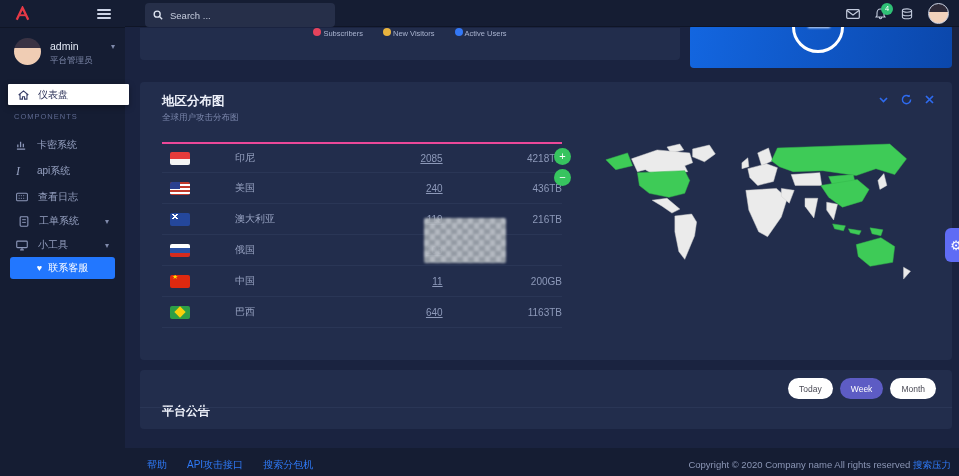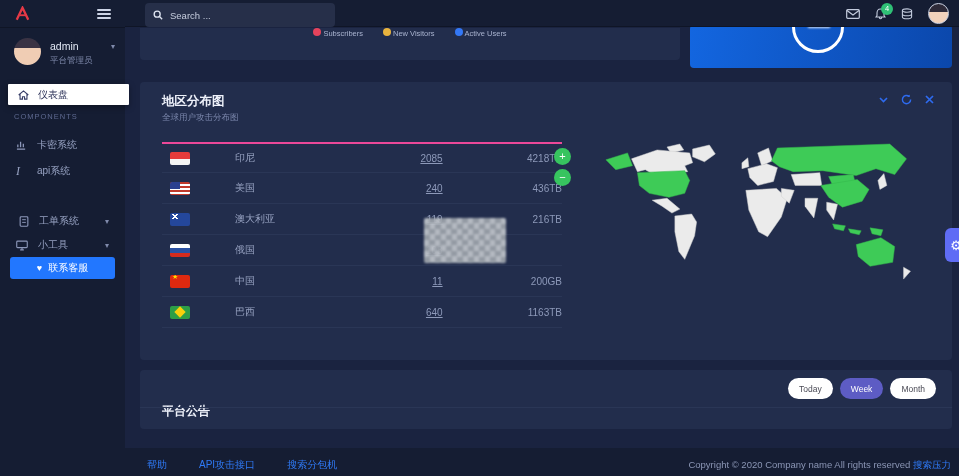--- a/index.html
+++ b/index.html
@@ -87,21 +87,21 @@
   .ann-divider { position:absolute; left:0; right:0; top:37px; border-bottom:1px solid #2a3656; }
   .ann-btns { position:absolute; right:16px; top:8px; display:flex; gap:7px; }
   .pill { height:21px; padding:0 11px; border:none; border-radius:11px; font-size:8.5px; cursor:pointer; background:#fff; color:#4a4a55; font-family:"Liberation Sans",sans-serif; }
   .pill.active { background:#5d5cc4; color:#fff; }
 
   
   .gear-fab { position:absolute; left:945px; top:228px; width:22px; height:34px; background:#5f6cf5; border:none; border-radius:6px 0 0 6px; color:#fff; font-size:13px; cursor:pointer; z-index:6; }
 
   
   .footer { position:absolute; left:125px; top:448px; width:834px; height:28px; background:#151d33; z-index:4; }
-  .footer-links { position:absolute; left:22px; top:10px; display:flex; gap:32px; }
+  .footer-links { position:absolute; left:22px; top:10px; display:flex; gap:20px; }
   .footer-links a { color:#2f7af7; font-size:10px; text-decoration:none; cursor:pointer; }
   .copyright { position:absolute; right:8px; top:11px; font-size:9.5px; color:#8b96b5; }
   .copyright a { color:#2f7af7; text-decoration:none; cursor:pointer; }
 </style>
 </head>
 <body>
 
 <div id="app">
 
   <aside class="sidebar">
@@ -135,20 +135,27 @@
 
     <div class="nav-item" style="top:134px;">
       <svg width="11" height="11" viewBox="0 0 12 12">
         <path d="M2 8 V5 M5 8 V2 M8 8 V4 M1 10 H10" stroke="#8d98ba" stroke-width="1.4" fill="none"></path>
       </svg>
       <span class="lbl">卡密系统</span>
     </div>
     <div class="nav-item" style="top:160px;">
       <span style="font-family:'Liberation Serif',serif;font-style:italic;font-size:12px;width:11px;">I</span>
       <span class="lbl">api系统</span>
+    </div>
+    <div class="nav-item" style="top:186px;">
+      <svg width="12" height="10" viewBox="0 0 14 10">
+        <rect x="0.7" y="0.7" width="12.6" height="8.6" rx="1.2" fill="none" stroke="#8d98ba" stroke-width="1.2"></rect>
+        <path d="M3 3.5 H11 M3 6.5 H11" stroke="#8d98ba" stroke-width="1" stroke-dasharray="1.4 1.2"></path>
+      </svg>
+      <span class="lbl">查看日志</span>
     </div>
     <div class="nav-item" style="top:210px;padding-left:19px;">
       <svg width="10" height="11" viewBox="0 0 10 12">
         <rect x="0.8" y="0.8" width="8.4" height="10.4" rx="1" fill="none" stroke="#8d98ba" stroke-width="1.2"></rect>
         <path d="M3 4 H7 M3 7 H7" stroke="#8d98ba" stroke-width="1"></path>
       </svg>
       <span class="lbl">工单系统</span>
       <span class="caret">▾</span>
     </div>
     <div class="nav-item" style="top:234px;">

